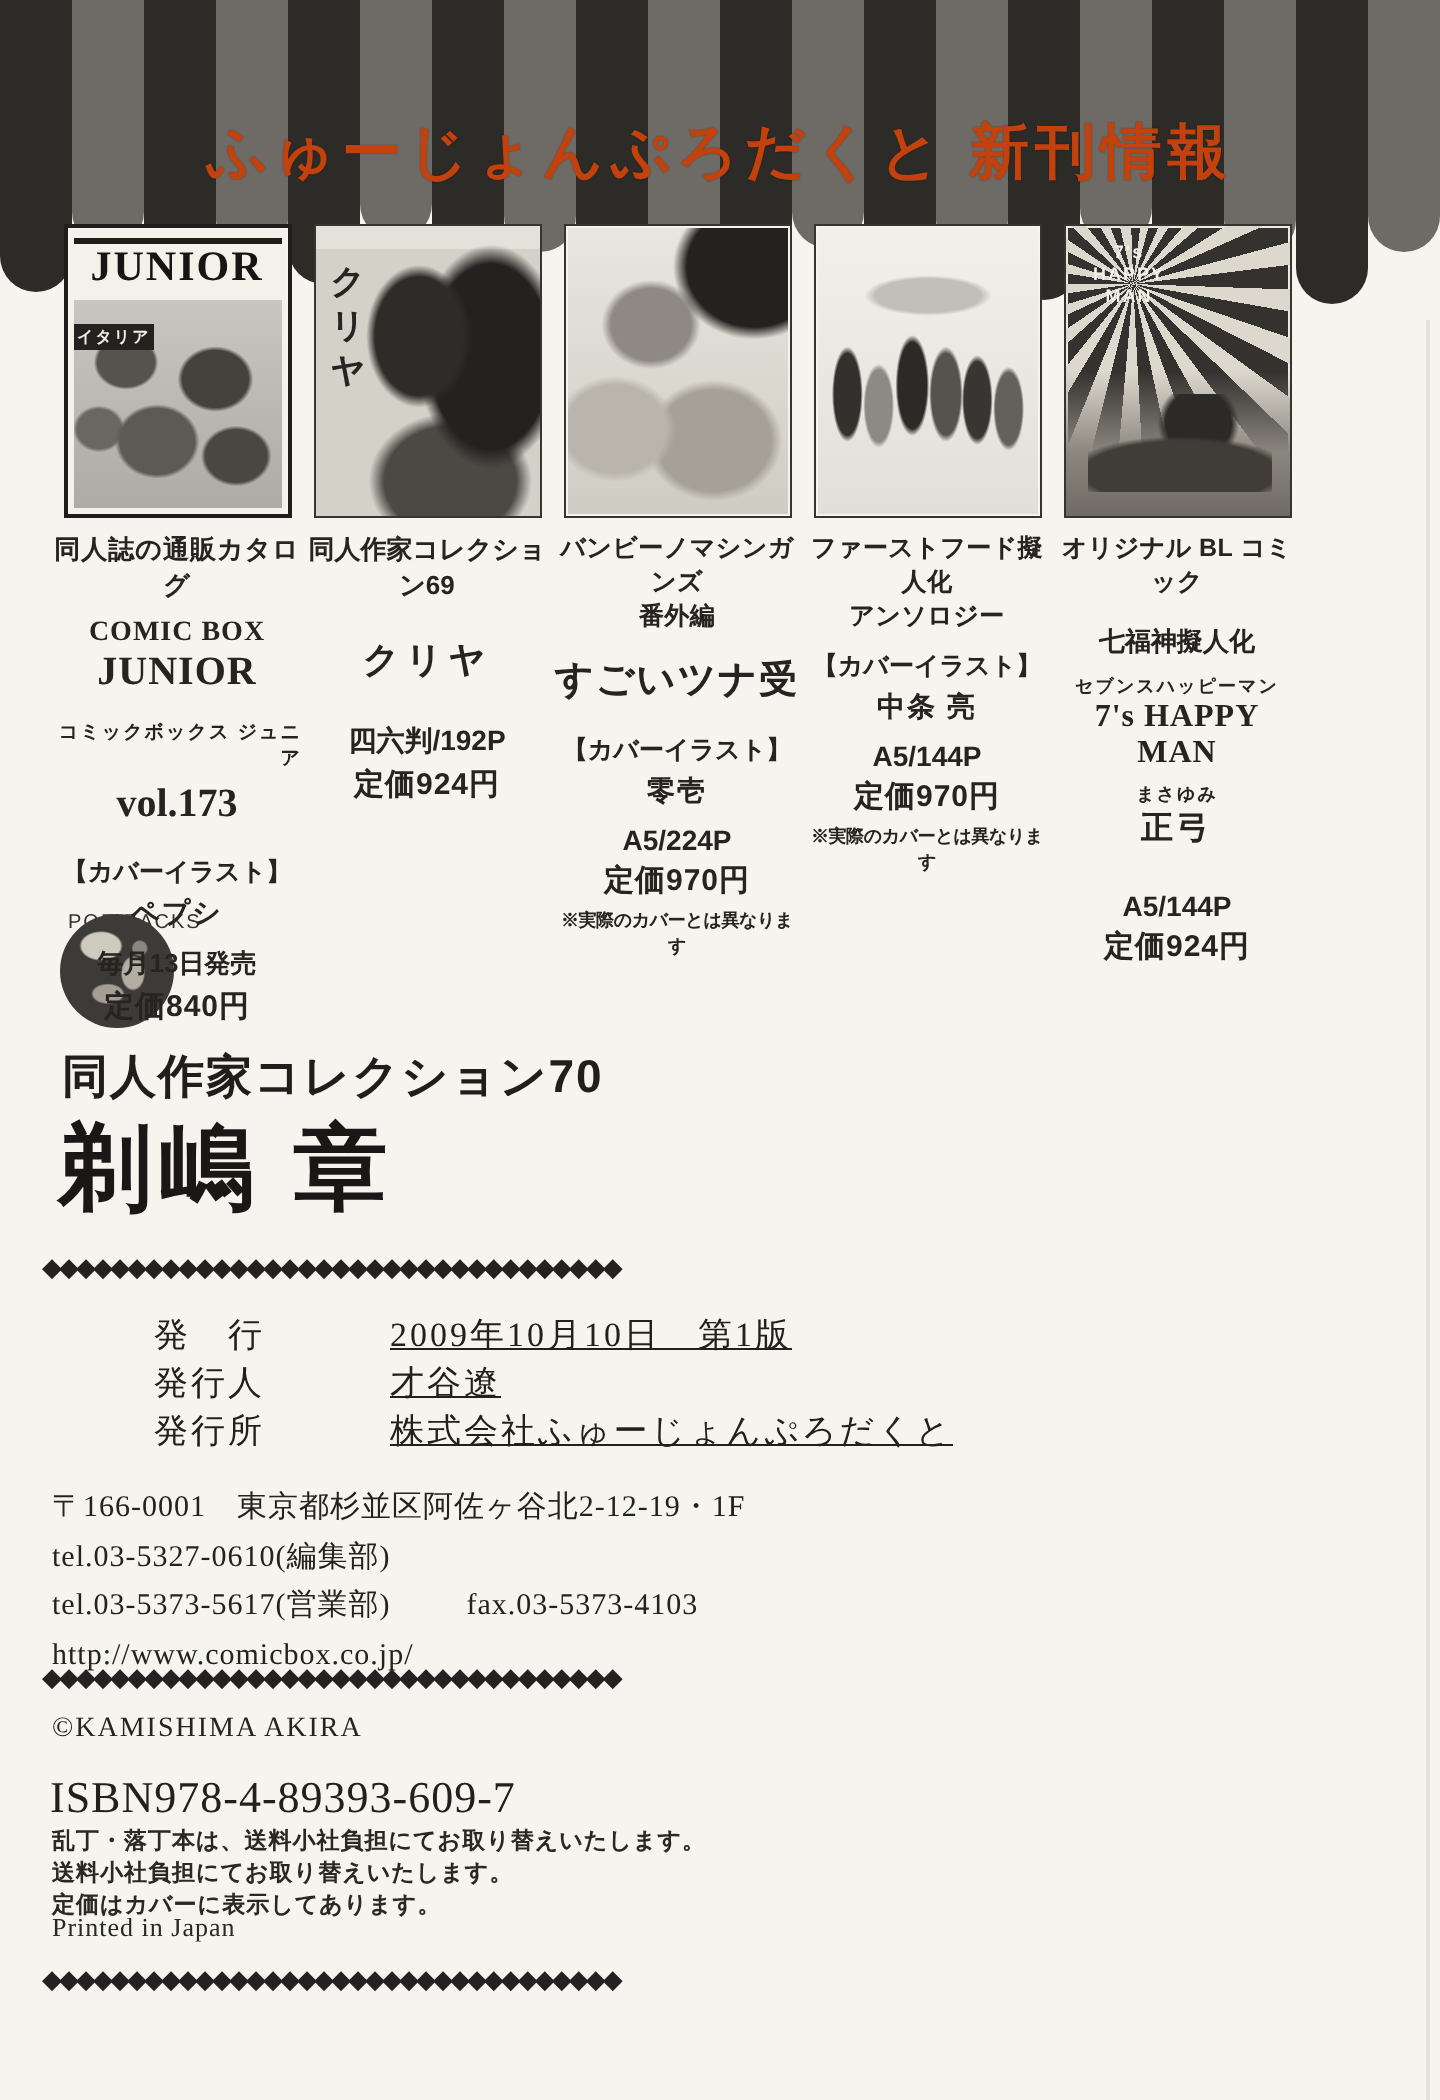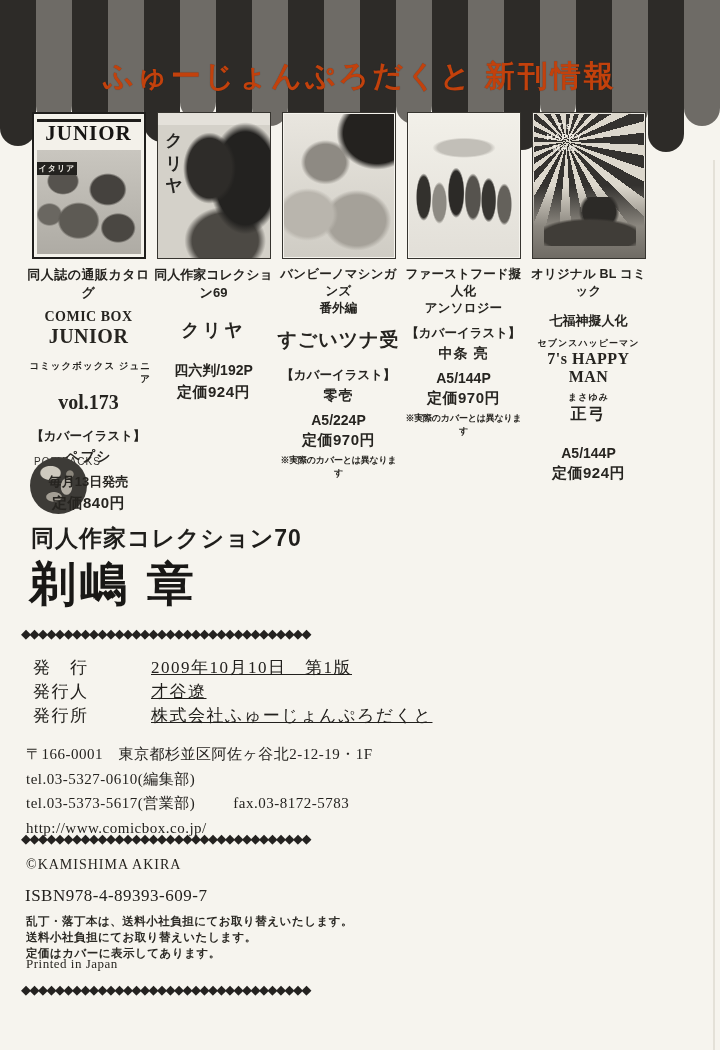--- a/index.html
+++ b/index.html
@@ -145,28 +145,28 @@
   .collection-line { left:31px; top:523px; font-size:23px; font-weight:800; letter-spacing:1px; color:#1f1e1b; }
   .author-title {
     left:29px; top:553px; font-family:"Liberation Serif", serif;
     font-size:47px; font-weight:900; letter-spacing:4px; color:#191816;
   }
   .sep { left:21px; width:340px; font-size:13px; letter-spacing:-1.5px; color:#242220;
          white-space:nowrap; overflow:hidden; }
   .sep-1 { top:626px; } .sep-2 { top:831px; } .sep-3 { top:982px; }
   .pub-block { left:33px; top:656px; font-family:"Liberation Serif", serif; font-size:17px;
                letter-spacing:1.5px; line-height:24px; color:#22201d; }
-  .pub-label { display:inline-block; width:76px; }
+  .pub-label { display:inline-block; width:76px;margin-left:44px; }
   .pub-value { margin-left:42px;text-decoration:underline; }
   .addr-block { left:26px; top:742px; font-family:"Liberation Serif", serif; font-size:15px;
                 letter-spacing:0.5px; line-height:24.5px; color:#24221f; }
   .fax { margin-left:38px; }
   .copyright { left:26px; top:857px; font-family:"Liberation Serif", serif; font-size:14px;
                letter-spacing:1px; color:#26241f; }
-  .isbn { left:25px; top:886px; font-family:"Liberation Serif", serif; font-size:17px;
+  .isbn { left:25px; top:886px; font-family:"Liberation Serif", serif; font-size:22px;
           letter-spacing:0.5px; color:#22201d; }
   .small-notes { left:26px; top:913px; font-size:11.5px; font-weight:600; line-height:16px;
                  color:#2a2823; letter-spacing:0.5px; }
   .printed { left:26px; top:956px; font-family:"Liberation Serif", serif; font-size:13px;
              letter-spacing:0.5px; color:#2a2823; }
 </style>
 </head>
 <body>
 
 <div class="page">
@@ -296,21 +296,21 @@
     </div>
     <div>
       <span class="pub-label">発行所</span><span class="pub-value">株式会社ふゅーじょんぷろだくと</span>
     </div>
   </div>
 
   <div class="abs addr-block">
     <div>〒166-0001　東京都杉並区阿佐ヶ谷北2-12-19・1F</div>
     <div>tel.03-5327-0610(編集部)</div>
     <div>
-      <span>tel.03-5373-5617(営業部)</span><span class="fax">fax.03-8172-5783</span>
+      <span>tel.03-5373-5617(営業部)</span><span class="fax">fax.03-5373-4103</span>
     </div>
     <div>http://www.comicbox.co.jp/</div>
   </div>
 
   <div class="abs sep sep-2">◆◆◆◆◆◆◆◆◆◆◆◆◆◆◆◆◆◆◆◆◆◆◆◆◆◆◆◆◆◆◆◆◆◆</div>
 
   <div class="abs copyright">©KAMISHIMA AKIRA</div>
   <div class="abs isbn">ISBN978-4-89393-609-7</div>
 
   <div class="abs small-notes">

